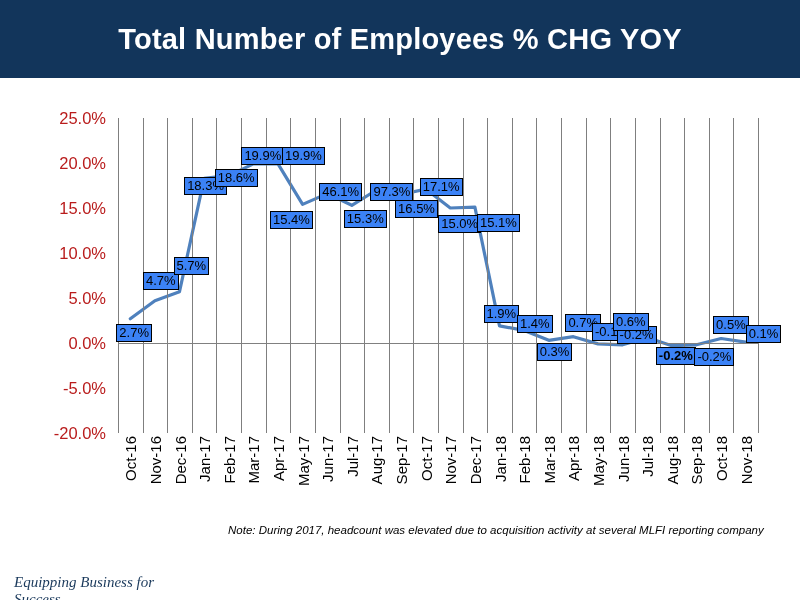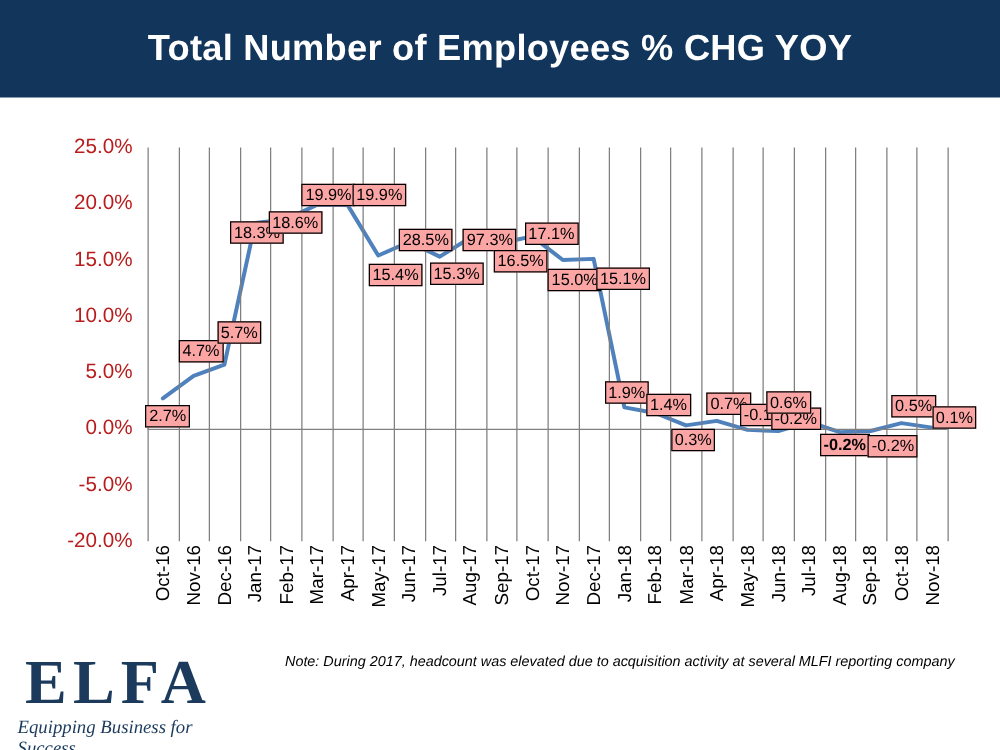--- a/index.html
+++ b/index.html
@@ -88,21 +88,21 @@
     top: 0;
     font-size: 15px;
     color: #000000;
     writing-mode: vertical-rl;
     transform: rotate(180deg);
     transform-origin: center;
     white-space: nowrap;
   }
   .dlabel {
     position: absolute;
-    background: #fca5a5;
+    background: #3b82f6;
     border: 1px solid #000000;
     font-size: 13px;
     color: #000000;
     padding: 1px 2px 1px 2px;
     line-height: 14px;
     white-space: nowrap;
     box-sizing: border-box;
     height: 18px;
   }
   .dlabel.bold {
@@ -201,22 +201,22 @@
       <div class="gridline-v" style="left: 615.385px;"></div>
       <div class="gridline-v" style="left: 640px;"></div>
       <div class="zero-line" style="top: 225px;"></div>
       <div class="dlabel" style="left: -1.69231px; top: 205.7px;">2.7%</div>
       <div class="dlabel" style="left: 24.9231px; top: 153.7px;">4.7%</div>
       <div class="dlabel" style="left: 55.5385px; top: 138.7px;">5.7%</div>
       <div class="dlabel" style="left: 66.1538px; top: 59.3px;">18.3%</div>
       <div class="dlabel" style="left: 96.7692px; top: 50.6px;">18.6%</div>
       <div class="dlabel" style="left: 123.385px; top: 28.9px;">19.9%</div>
       <div class="dlabel" style="left: 164px; top: 28.9px;">19.9%</div>
-      <div class="dlabel" style="left: 177px; top: 93.4px; text-align: right;">15.4%</div>
-      <div class="dlabel" style="left: 201.231px; top: 64.6px;">28.5%</div>
+      <div class="dlabel" style="left: 152px; top: 93.4px; text-align: right;">15.4%</div>
+      <div class="dlabel" style="left: 201.231px; top: 64.6px;">46.1%</div>
       <div class="dlabel" style="left: 225.846px; top: 92.3px;">15.3%</div>
       <div class="dlabel" style="left: 252.462px; top: 65px;">97.3%</div>
       <div class="dlabel" style="left: 277.077px; top: 81.5px;">16.5%</div>
       <div class="dlabel" style="left: 301.692px; top: 60.1px;">17.1%</div>
       <div class="dlabel" style="left: 320.308px; top: 97px;">15.0%</div>
       <div class="dlabel" style="left: 358.923px; top: 96.1px;">15.1%</div>
       <div class="dlabel" style="left: 365.538px; top: 186.9px;">1.9%</div>
       <div class="dlabel" style="left: 399px; top: 197.4px;">1.4%</div>
       <div class="dlabel" style="left: 418.769px; top: 225.3px;">0.3%</div>
       <div class="dlabel" style="left: 447.385px; top: 195.7px;">0.7%</div>
@@ -254,15 +254,14 @@
       <div class="xlabel" style="left: 545.846px;">Aug-18</div>
       <div class="xlabel" style="left: 570.462px;">Sep-18</div>
       <div class="xlabel" style="left: 595.077px;">Oct-18</div>
       <div class="xlabel" style="left: 619.692px;">Nov-18</div>
     </div>
 </div>
 
 <div id="note">Note: During 2017, headcount was elevated due to acquisition activity at several MLFI reporting company</div>
 
 <div id="logo">
-  <div id="logo-text">ELFA</div>
   <div id="logo-tag">Equipping Business for Success</div>
 </div>
 
 </body></html>

